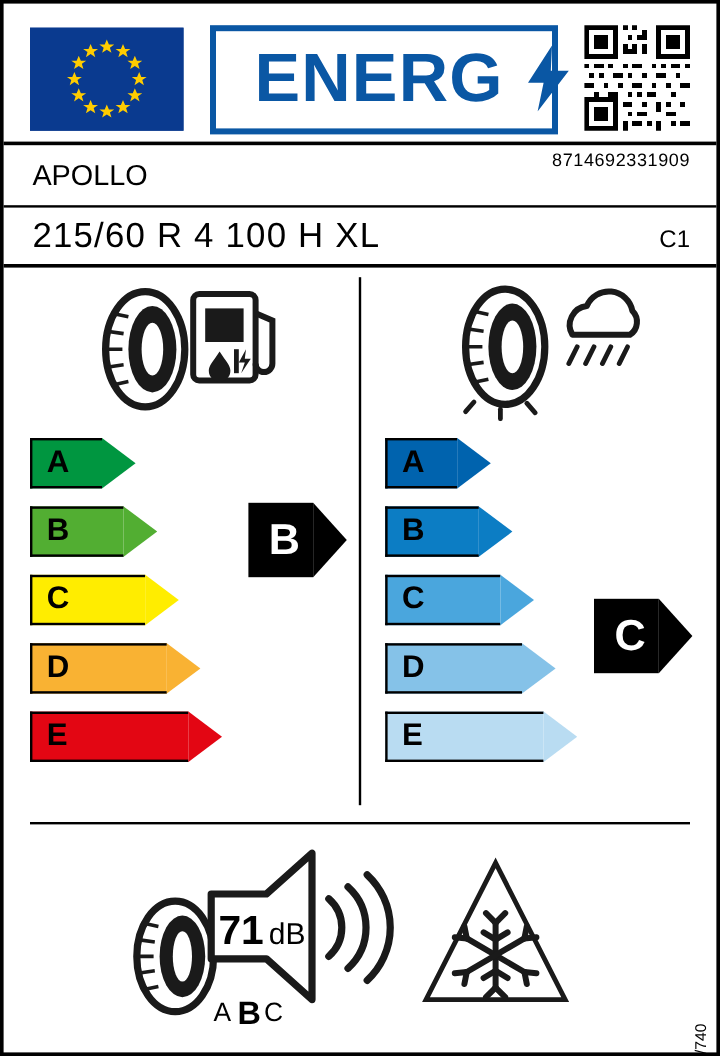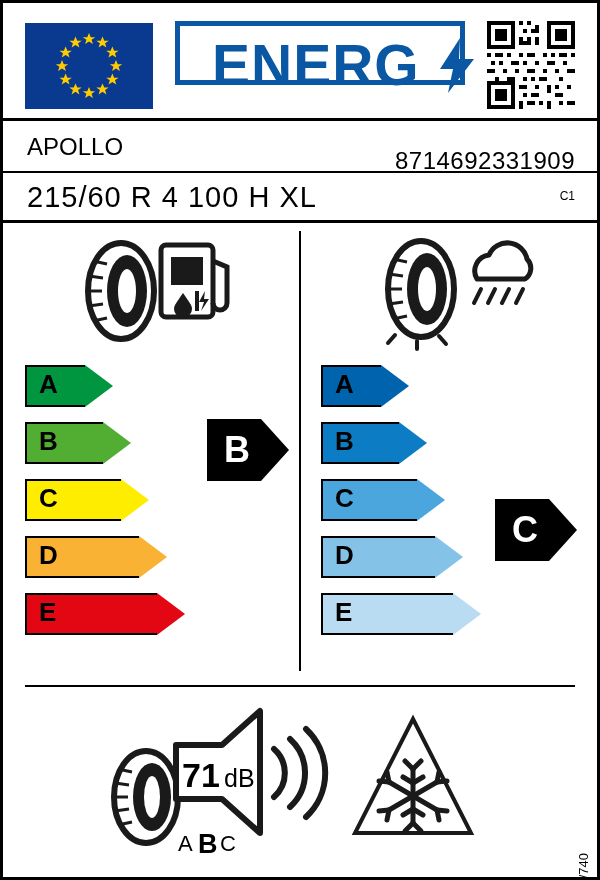--- a/index.html
+++ b/index.html
@@ -27,21 +27,21 @@
   .eu-flag {
     position: absolute;
     left: 22px; top: 20px;
     width: 128px; height: 86px;
     background: #0a3a8f;
   }
   .eu-flag svg { display: block; }
   .energ {
     position: absolute;
     left: 172px; top: 18px;
-    width: 290px; height: 64px;
+    width: 290px; height: 91px;
     border: 5px solid #0a57a4;
     color: #0a57a4;
     font-size: 57px;
     font-weight: bold;
     letter-spacing: 1px;
     line-height: 78px;
     padding-left: 32px;
   }
   .bolt {
     position: absolute;
@@ -61,42 +61,42 @@
     width: 594px; height: 52px;
     border-bottom: 2px solid #000;
   }
   .brand {
     position: absolute;
     left: 24px; top: 12px;
     font-size: 24px;
   }
   .code {
     position: absolute;
-    right: 22px; top: 26px;
-    font-size: 24px;
+    right: 22px; top: 4px;
+    font-size: 15px;
     letter-spacing: .5px;
   }
 
   
   .size-row {
     position: absolute;
     left: 0; top: 170px;
     width: 594px; height: 50px;
     border-bottom: 3px solid #000;
   }
   .size {
     position: absolute;
     left: 24px; top: 8px;
     font-size: 29px;
     letter-spacing: 1px;
   }
   .cls {
     position: absolute;
     right: 22px; top: 16px;
-    font-size: 12px;
+    font-size: 20px;
   }
 
   
   .mid {
     position: absolute;
     left: 0; top: 220px;
     width: 594px; height: 462px;
   }
   .divider {
     position: absolute;

